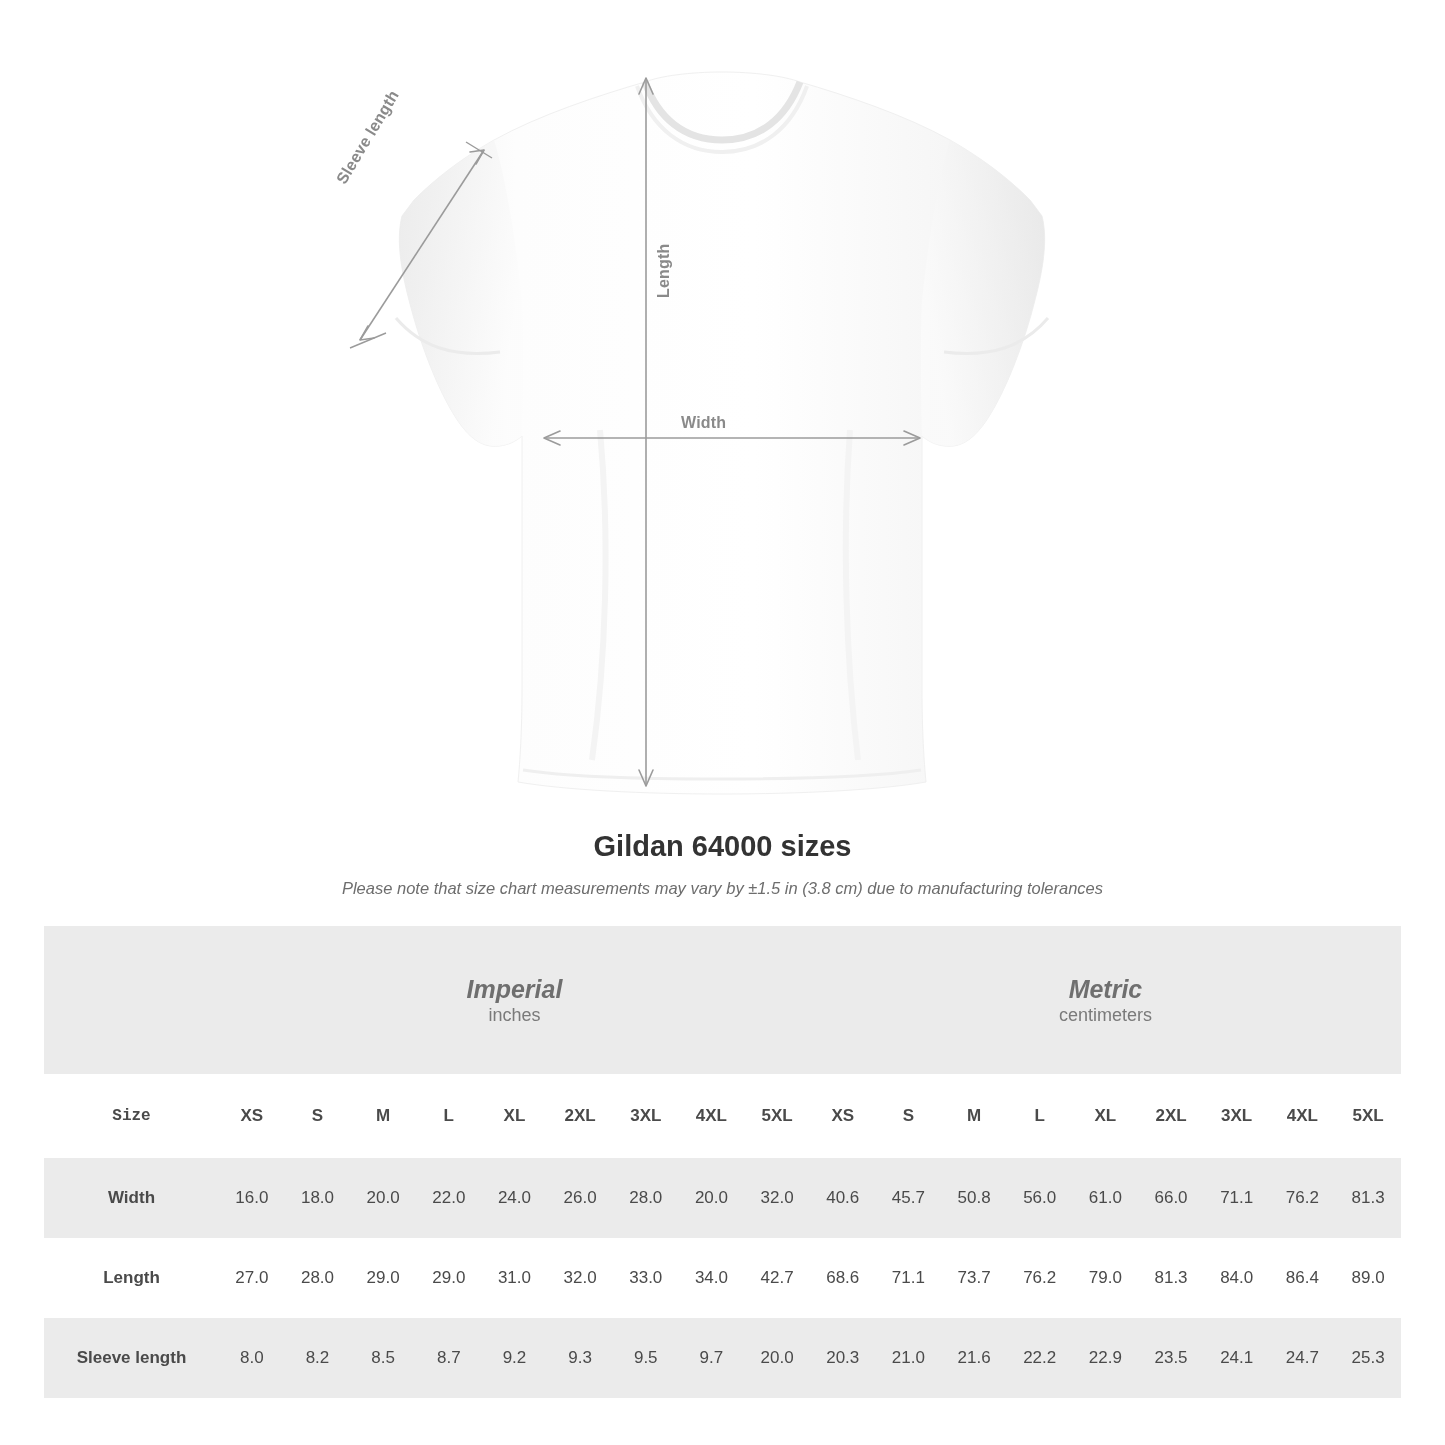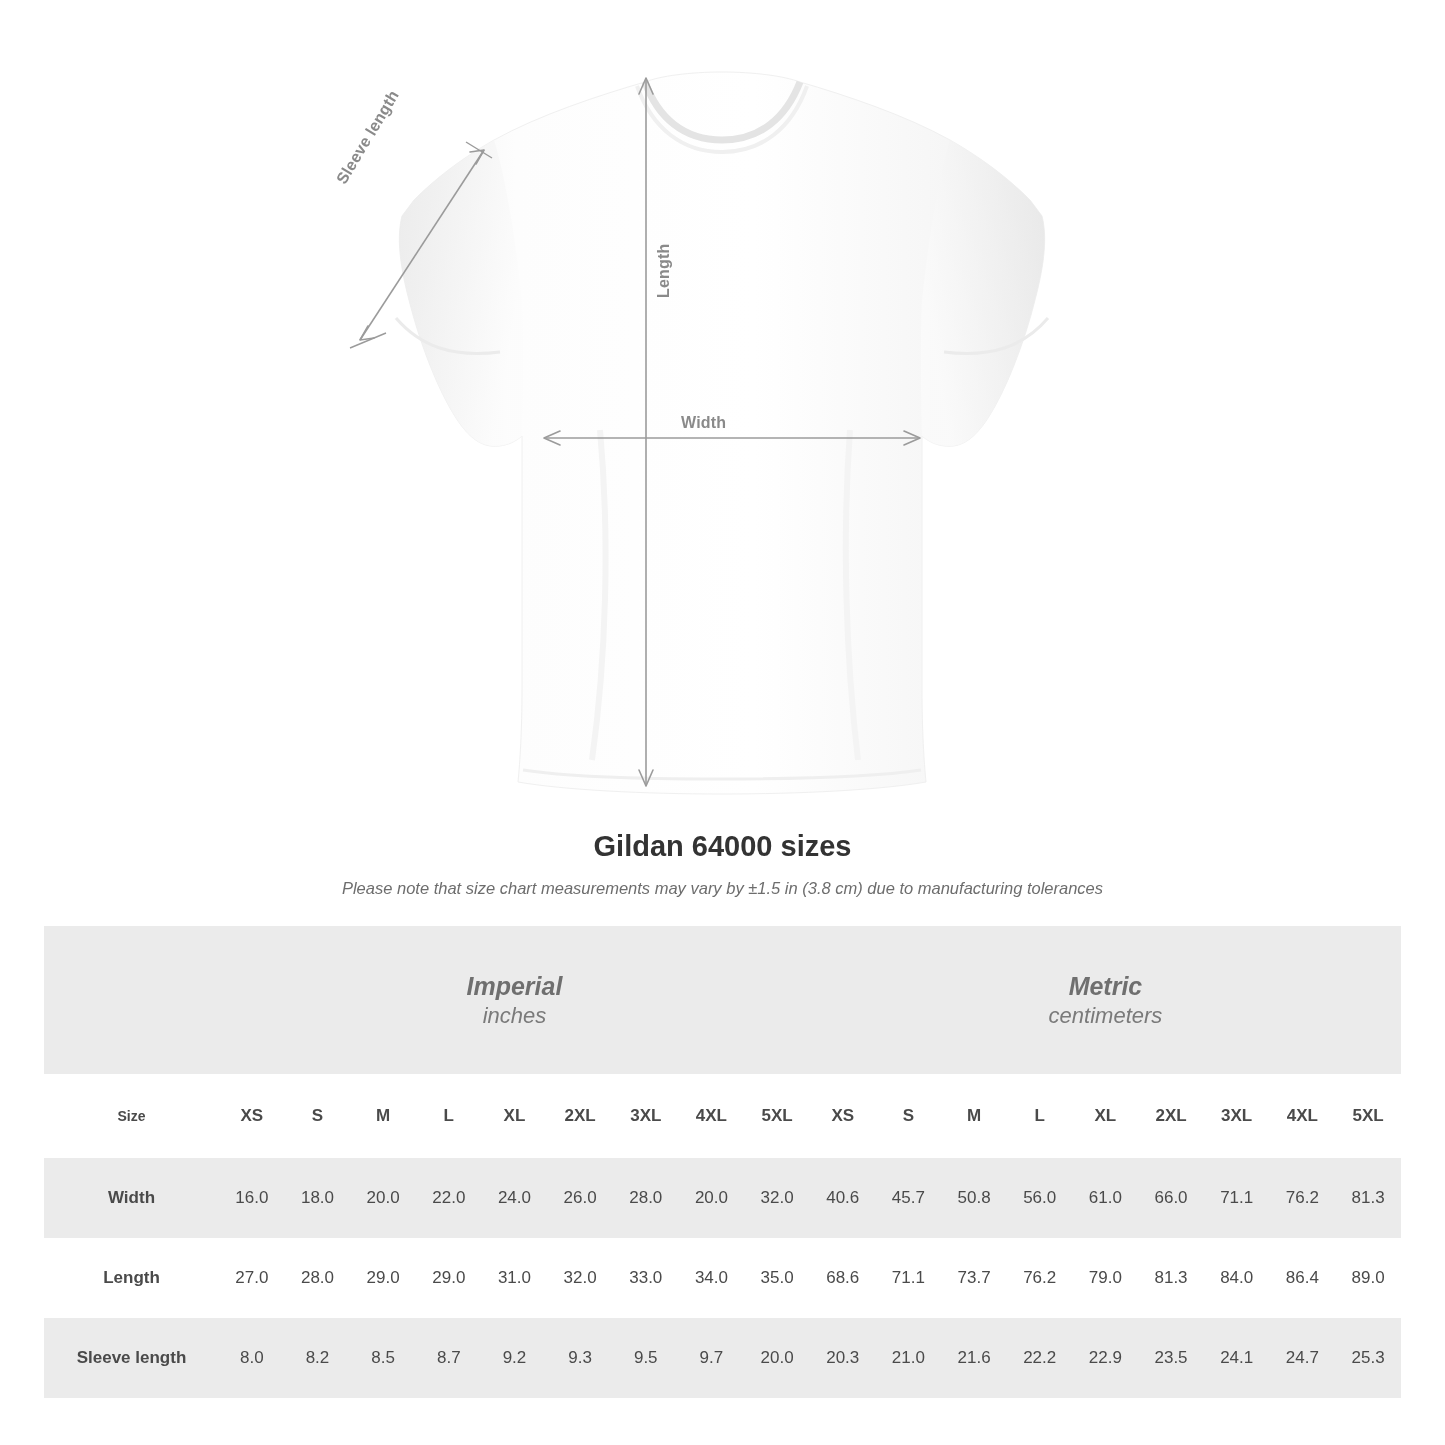--- a/index.html
+++ b/index.html
@@ -104,35 +104,35 @@
     padding: 0;
   }
   .unit-name {
     font-size: 25px;
     font-style: italic;
     font-weight: bold;
     color: #6f6f6f;
     line-height: 1.25;
   }
   .unit-sub {
-    font-size: 22px;
-    font-style: italic;
+    font-size: 18px;
     color: #7a7a7a;
   }
 
   
   .size-row td {
     background: #ffffff;
     height: 82px;
     font-size: 19px;
     font-weight: bold;
     color: #3d3d3d;
   }
   .size-row td.rowlabel {
-    font-size: 14px;
+    font-size: 16px;
+    font-family: Liberation Mono, monospace;
   }
 
   
   .data-row td {
     height: 78px;
     font-size: 18px;
   }
   .data-row.shade td { background: #ebebeb; }
   .data-row.plain td { background: #ffffff; }
   td.rowlabel {
@@ -330,21 +330,21 @@
         <tr class="data-row plain">
           <td class="rowlabel">Length</td>
           <td>27.0</td>
           <td>28.0</td>
           <td>29.0</td>
           <td>29.0</td>
           <td>31.0</td>
           <td>32.0</td>
           <td>33.0</td>
           <td>34.0</td>
-          <td>35.0</td>
+          <td>42.7</td>
           <td>68.6</td>
           <td>71.1</td>
           <td>73.7</td>
           <td>76.2</td>
           <td>79.0</td>
           <td>81.3</td>
           <td>84.0</td>
           <td>86.4</td>
           <td>89.0</td>
         </tr>

